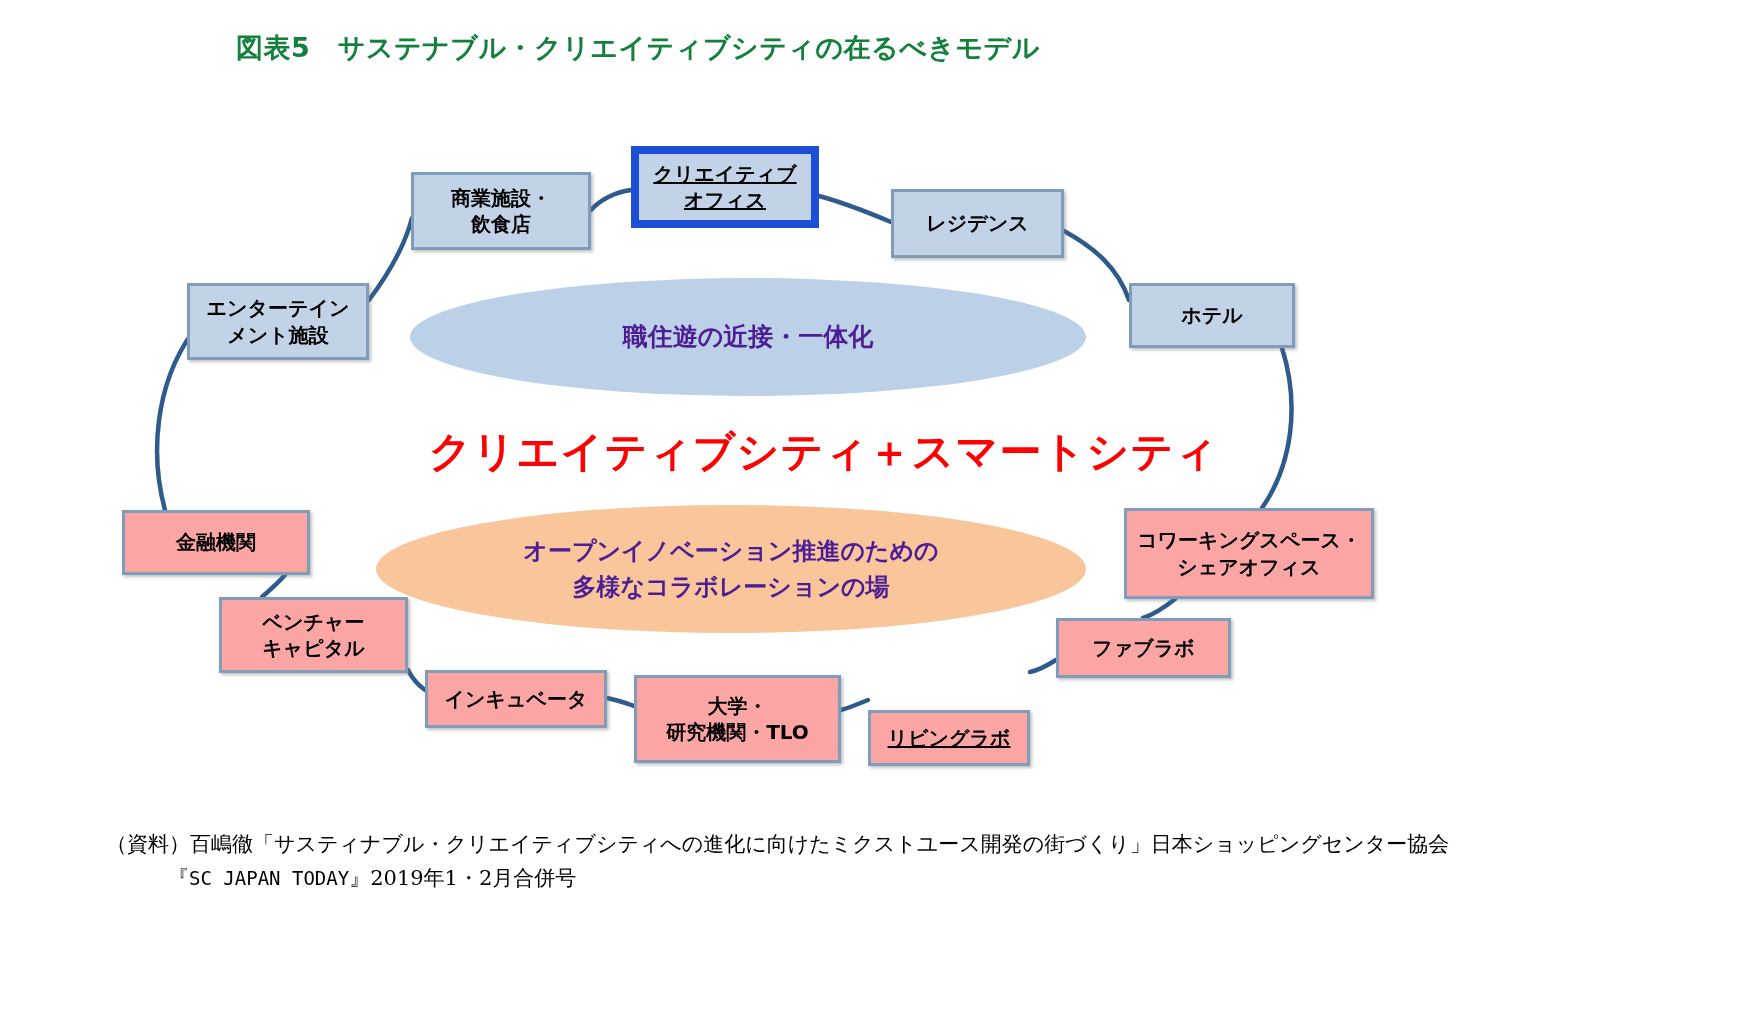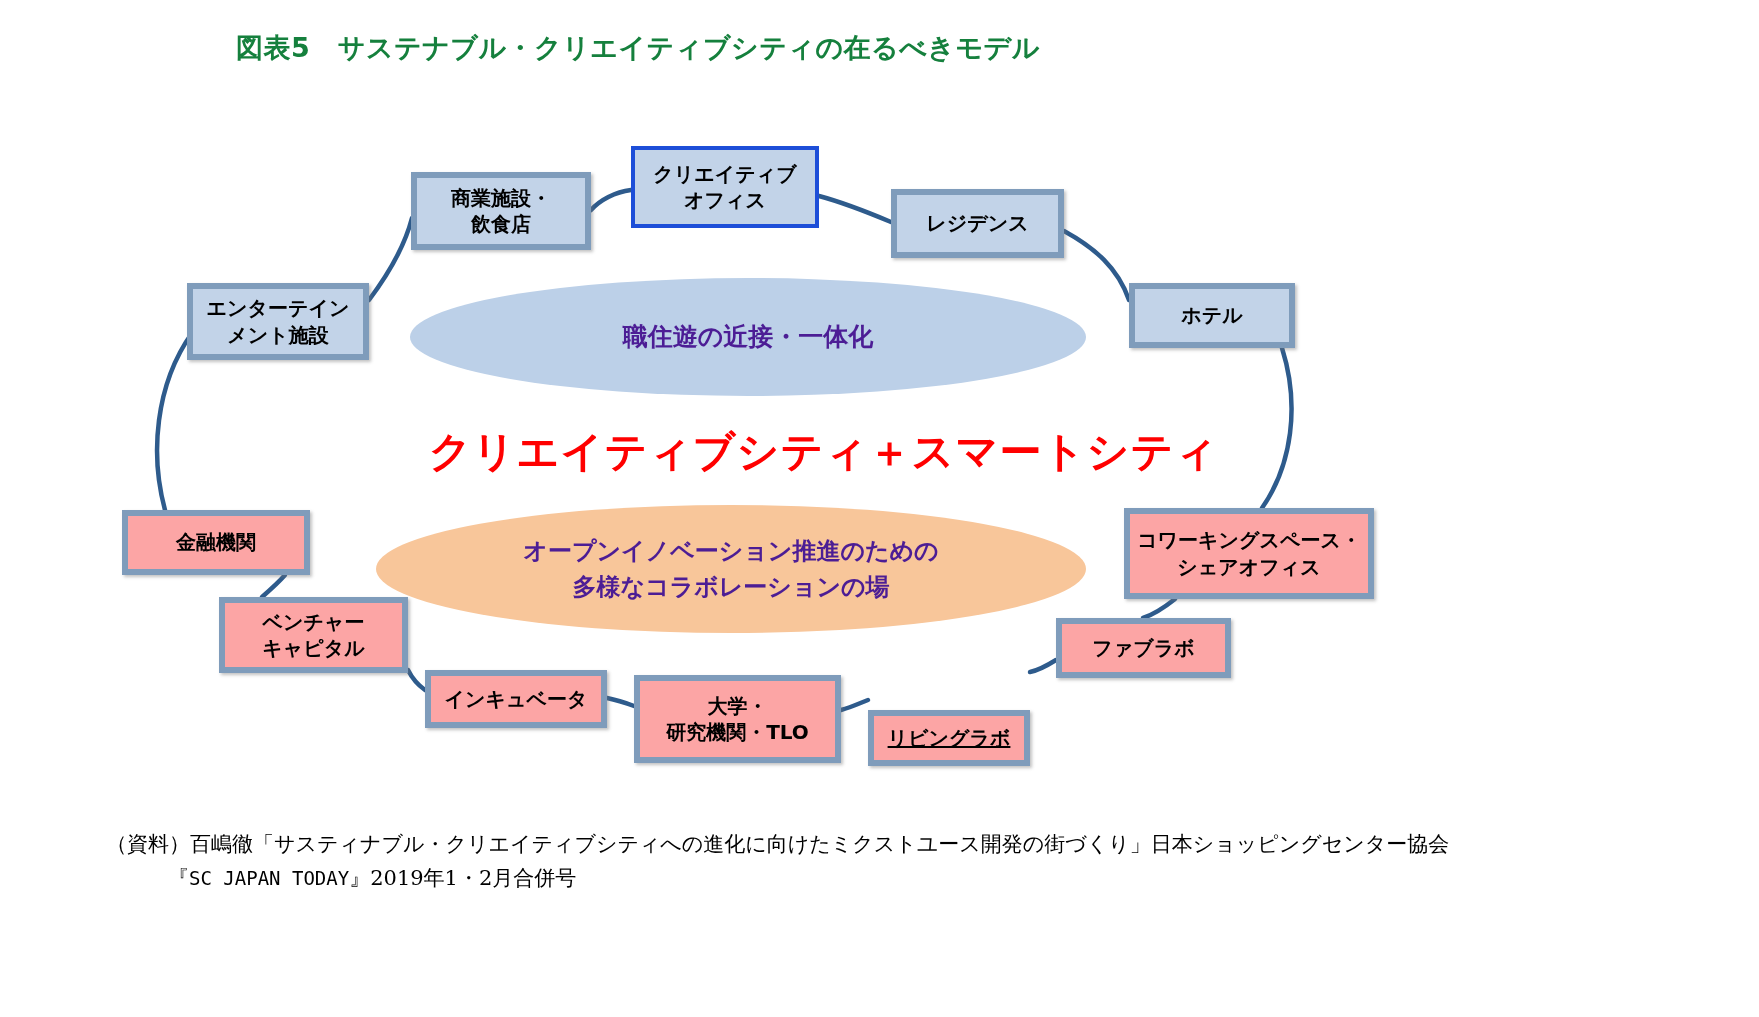--- a/index.html
+++ b/index.html
@@ -29,38 +29,39 @@
   #link-layer{
     position:absolute;
     left:0; top:0;
     width:1759px; height:1017px;
     pointer-events:none;
   }
 
   .node{
     position:absolute;
     box-sizing:border-box;
-    border:6px solid #0f172a;
+    border:3px solid #0f172a;
     display:flex;
     align-items:center;
     justify-content:center;
     text-align:center;
     font-size:20px;
     line-height:1.32;
     color:#000000;
     font-family:"DejaVu Sans","Liberation Sans",sans-serif;
     font-weight:600;
     box-shadow:2px 2px 3px rgba(120,120,120,0.45);
   }
   .node .nlabel{ white-space:pre-line; padding:0 6px; }
   .node.blue{ background:#c2d3e8; border-color:#7f9cbb; }
   .node.orange{ background:#fca5a5; border-color:#7f9cbb; }
   .node.highlight{
-    border:4px solid #1d4ed8;
+    border:8px solid #1d4ed8;
     box-shadow:none;
+    text-decoration:underline;
   }
 
   .ellipse{
     position:absolute;
     border-radius:50%;
     display:flex;
     align-items:center;
     justify-content:center;
     text-align:center;
     font-family:"DejaVu Sans","Liberation Sans",sans-serif;

